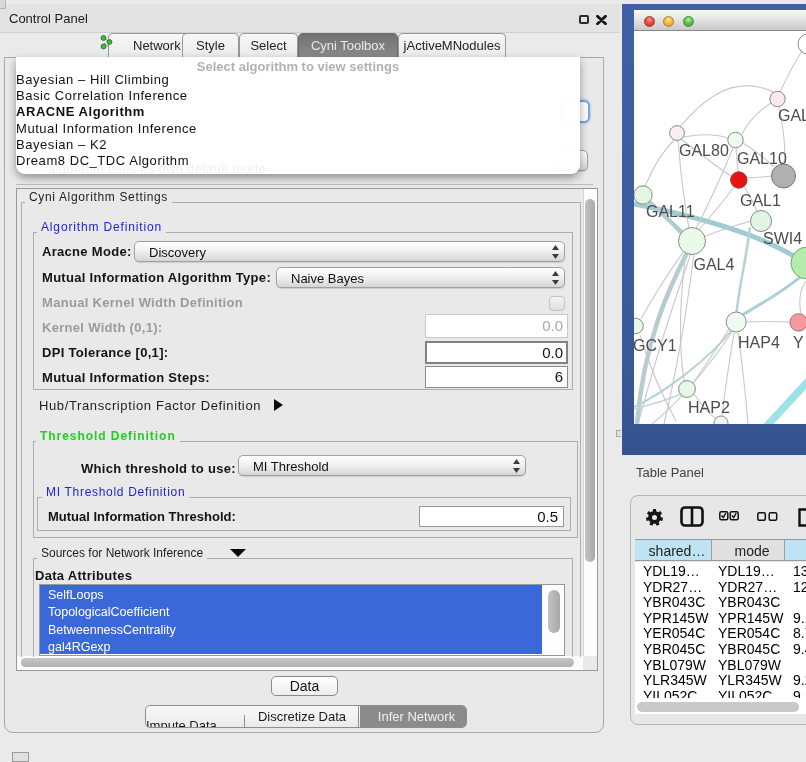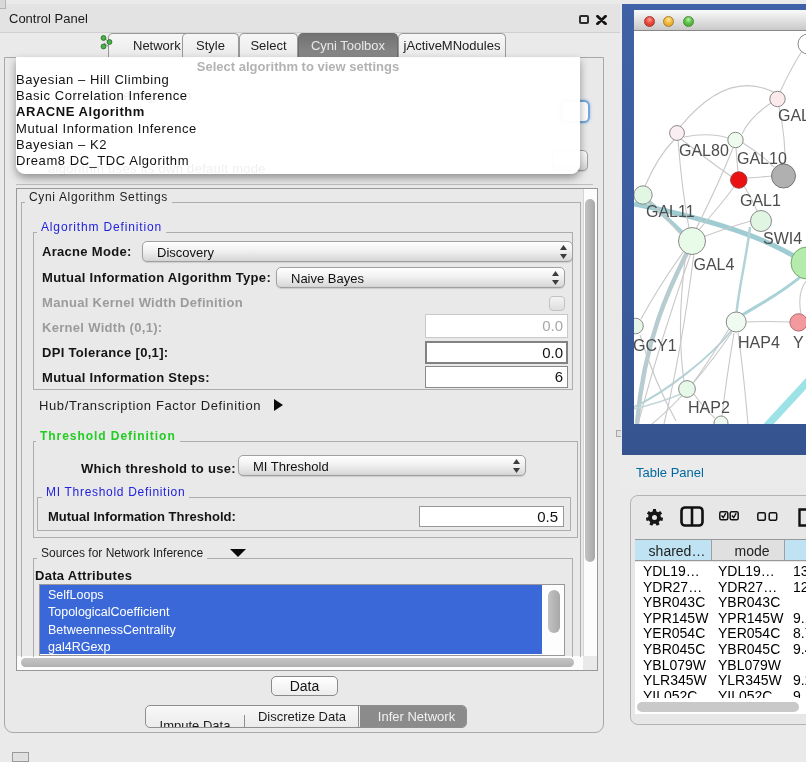--- a/index.html
+++ b/index.html
@@ -57,21 +57,21 @@
 <div class="abs" style="left:17px;top:656px;width:566px;height:14px;background:#fcfcfc;"></div>
 <div class="abs" style="left:21px;top:657.5px;width:553px;height:9px;background:linear-gradient(#c6c6c6,#b0b0b0);border-radius:4.5px;"></div>
 
 <div class="etch" style="left:21px;top:202px;width:560px;height:455px;"></div>
 <div class="gtitle r13" style="left:25px;top:190px;letter-spacing:0.65px;">Cyni Algorithm Settings</div>
 
 <div class="etch" style="left:33px;top:232px;width:540px;height:158px;border-bottom:1px solid #adadad;"></div>
 <div class="gtitle" style="left:37px;top:220px;color:#2222dd;letter-spacing:0.85px;">Algorithm Definition</div>
 
 <div class="abs b13" style="left:42px;top:244px;">Aracne Mode:</div>
-<div class="combo" style="left:134px;top:241px;width:431px;margin-left:8px;">
+<div class="combo" style="left:134px;top:241px;width:431px;">
     <span class="txt">Discovery</span>
  <svg class="arr" viewBox="0 0 9 16">
       <path d="M4.5 1 L8 6 L1 6 Z" fill="#3c3c3c"></path>
       <path d="M4.5 15 L8 10 L1 10 Z" fill="#3c3c3c"></path>
     </svg>
   </div>
 
 <div class="abs b13" style="left:42px;top:270px;">Mutual Information Algorithm Type:</div>
 <div class="combo" style="left:276px;top:267px;width:289px;">
     <span class="txt">Naive Bayes</span>
@@ -120,21 +120,21 @@
 
 <div class="abs b13" style="left:35px;top:568px;">Data Attributes</div>
 
 <div class="abs" style="left:39px;top:584px;width:526px;height:72px;border:1px solid #989898;background:#fdfdfd;"></div>
 <div class="abs" style="left:40px;top:585px;width:502px;height:69px;background:#3a68d8;color:#fff;font-size:12.5px;line-height:17.3px;padding:2px 0 0 8px;overflow:hidden;">SelfLoops<br>TopologicalCoefficient<br>BetweennessCentrality<br>gal4RGexp</div>
 <div class="abs" style="left:548px;top:590px;width:12px;height:43px;background:linear-gradient(90deg,#c3c3c3,#a8a8a8);border-radius:6px;"></div>
 
 <div class="abs" style="left:271px;top:676px;width:67px;height:20px;border:1px solid #8a8a8a;border-radius:5px;background:linear-gradient(#ffffff,#ededed);text-align:center;font-size:14px;color:#141414;line-height:18px;">Data</div>
 
 <div class="abs" style="left:145px;top:705px;width:322px;height:23px;border:1px solid #8e8e8e;border-radius:5px;background:linear-gradient(#f8f8f8,#ebebeb);overflow:hidden;font-size:13px;color:#1a1a1a;">
- <div style="position:absolute;left:0;top:9px;width:99px;height:23px;text-align:center;line-height:22px;border-right:1px solid #8e8e8e;">Impute Data</div>
+ <div style="position:absolute;left:0;top:9px;width:99px;height:23px;line-height:22px;border-right:1px solid #8e8e8e;">Impute Data</div>
  <div style="position:absolute;left:214px;top:0;width:113px;height:23px;text-align:center;line-height:22px;background:#8b8b8b;color:#f2f2f2;">Infer Network</div>
  <div style="position:absolute;left:100px;top:0;width:113px;height:23px;text-align:center;line-height:22px;border-right:1px solid #8e8e8e;">Discretize Data</div>
 </div>
 
 <div class="abs" style="left:12px;top:752px;width:17px;height:10px;border:1px solid #9a9a9a;background:#e0e0e0;"></div>
 
 <div class="abs" style="left:16px;top:57px;width:564px;height:117px;background:rgba(255,255,255,0.97);border-radius:0 0 9px 9px;box-shadow:0 4px 8px rgba(0,0,0,0.38);z-index:10;"></div>
 <div class="abs" style="left:16px;top:59px;width:564px;text-align:center;font-size:13px;color:#b2b2b2;font-weight:bold;z-index:11;">Select algorithm to view settings</div>
 <div class="abs" style="left:16px;top:72px;width:540px;font-size:13px;color:#111;line-height:16.2px;letter-spacing:0.55px;z-index:11;">Bayesian – Hill Climbing<br>Basic Correlation Inference<br><b>ARACNE Algorithm</b><br>Mutual Information Inference<br>Bayesian – K2<br>Dream8 DC_TDC Algorithm</div>
 <div class="abs" style="left:48px;top:161px;font-size:13px;color:rgba(120,120,120,0.12);letter-spacing:0.3px;z-index:10;">algorithm uses its own default mode</div>
@@ -215,21 +215,21 @@
   <text x="59.5" y="238.5">GAL4</text>
   <text x="-1" y="319.7">GCY1</text>
   <text x="104" y="316.6">HAP4</text>
   <text x="159" y="316.6">Y</text>
   <text x="54" y="382">HAP2</text>
  </g>
 </svg>
 </div>
 
 <div class="abs" style="left:620px;top:455px;width:186px;height:33px;background:#ebebeb;"></div>
-<div class="abs r13" style="left:636px;top:465px;color:#0369a1;">Table Panel</div>
+<div class="abs r13" style="left:636px;top:465px;color:#404040;">Table Panel</div>
 <div class="abs" style="left:630px;top:495px;width:200px;height:230px;background:#e7e7e7;border:1px solid #b3b3b3;border-radius:8px;overflow:hidden;">
 
  <svg class="abs" style="left:15px;top:13px;" width="17" height="17" viewBox="0 0 17 17">
   <path d="M7.0 0.0 L10.0 0.0 L10.2 2.3 L12.3 3.3 L14.2 2.0 L16.1 4.4 L14.4 6.0 L14.9 8.2 L17.1 8.9 L16.4 11.9 L14.1 11.5 L12.7 13.3 L13.6 15.5 L10.8 16.8 L9.6 14.8 L7.4 14.8 L6.2 16.8 L3.4 15.5 L4.3 13.3 L2.9 11.5 L0.6 11.9 L-0.1 8.9 L2.1 8.2 L2.6 6.0 L0.9 4.4 L2.8 2.0 L4.7 3.3 L6.8 2.3 Z" fill="#161616"></path>
   <circle cx="8.5" cy="8.4" r="2.5" fill="#e7e7e7"></circle>
  </svg>
  <svg class="abs" style="left:49px;top:10px;" width="24" height="21" viewBox="0 0 24 21">
   <rect x="1.5" y="1.5" width="21" height="18" rx="3.5" fill="none" stroke="#111" stroke-width="2.6"></rect>
   <line x1="12" y1="1" x2="12" y2="20" stroke="#111" stroke-width="2.6"></line>
  </svg>

